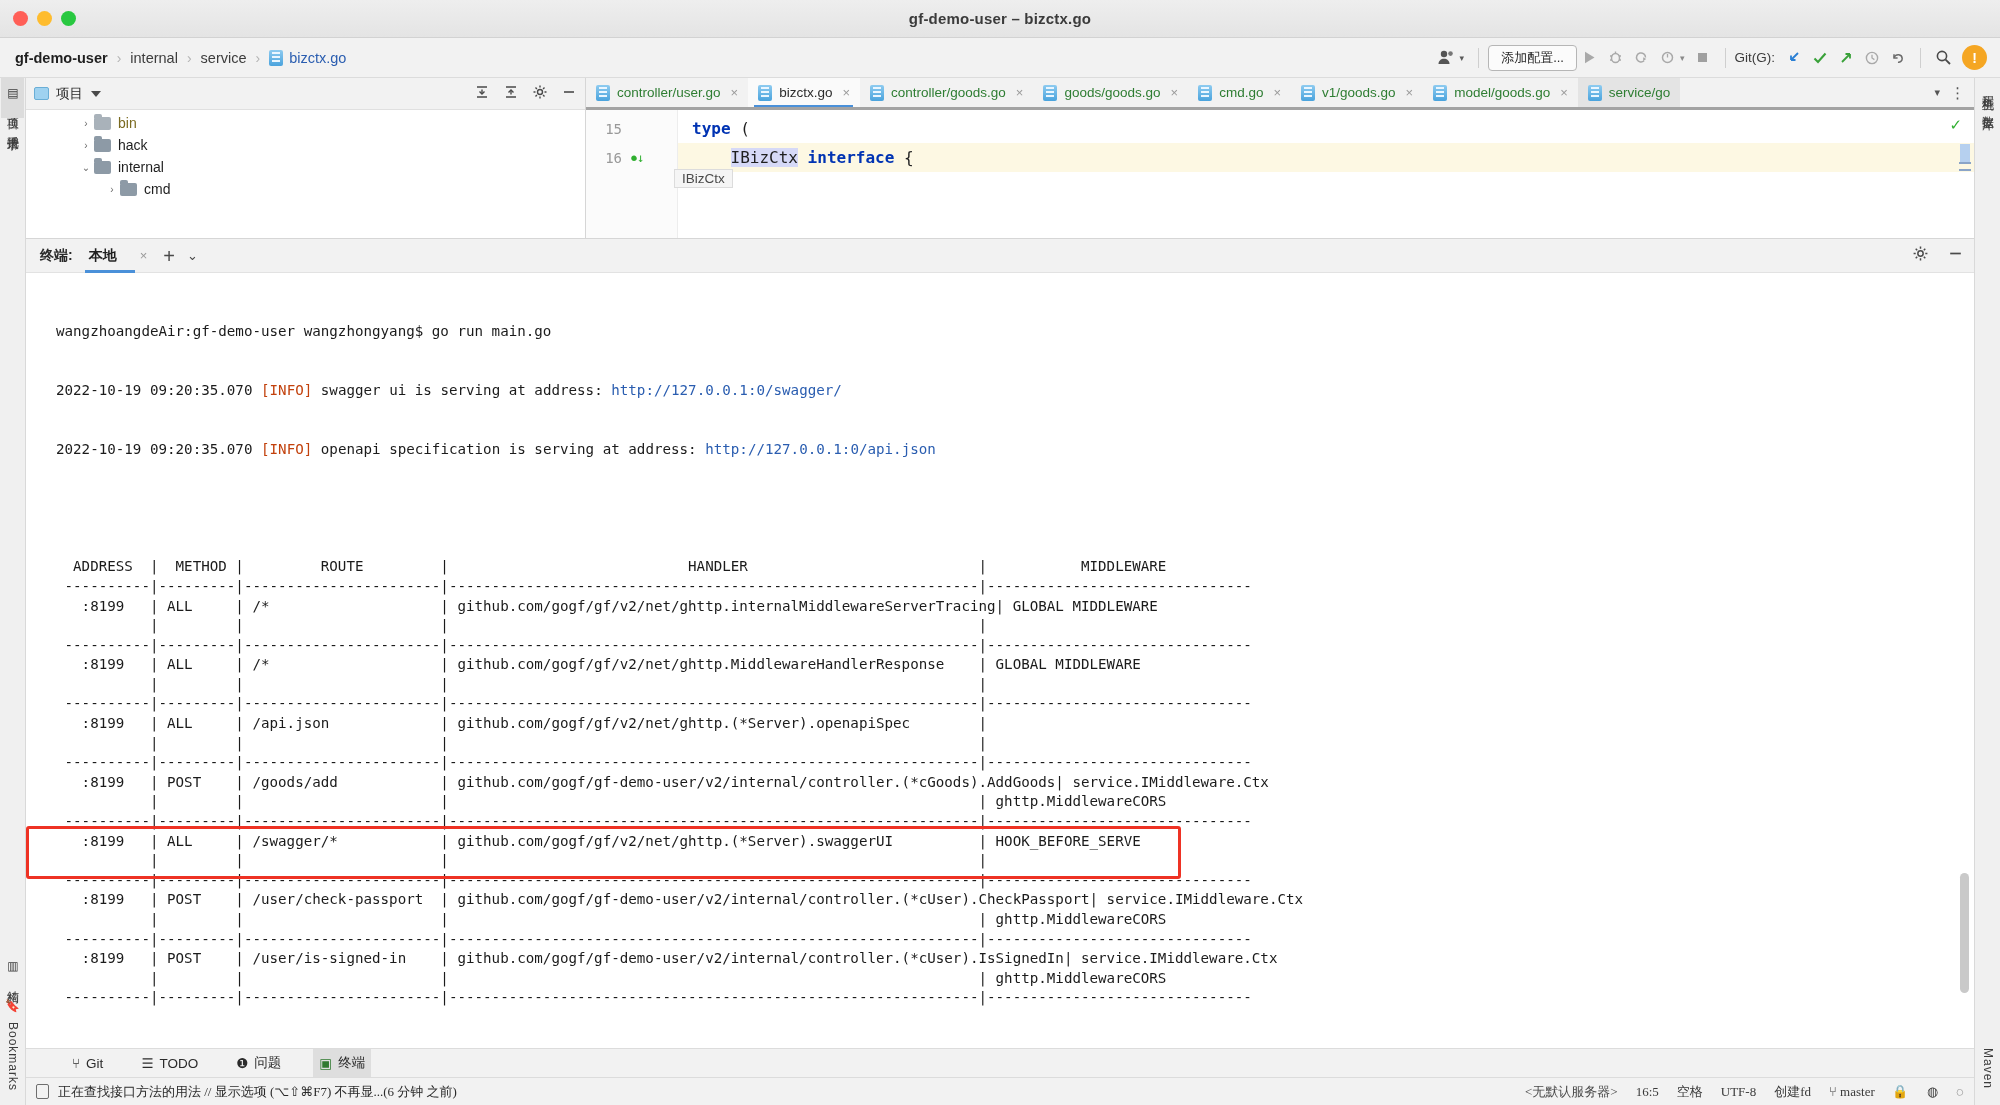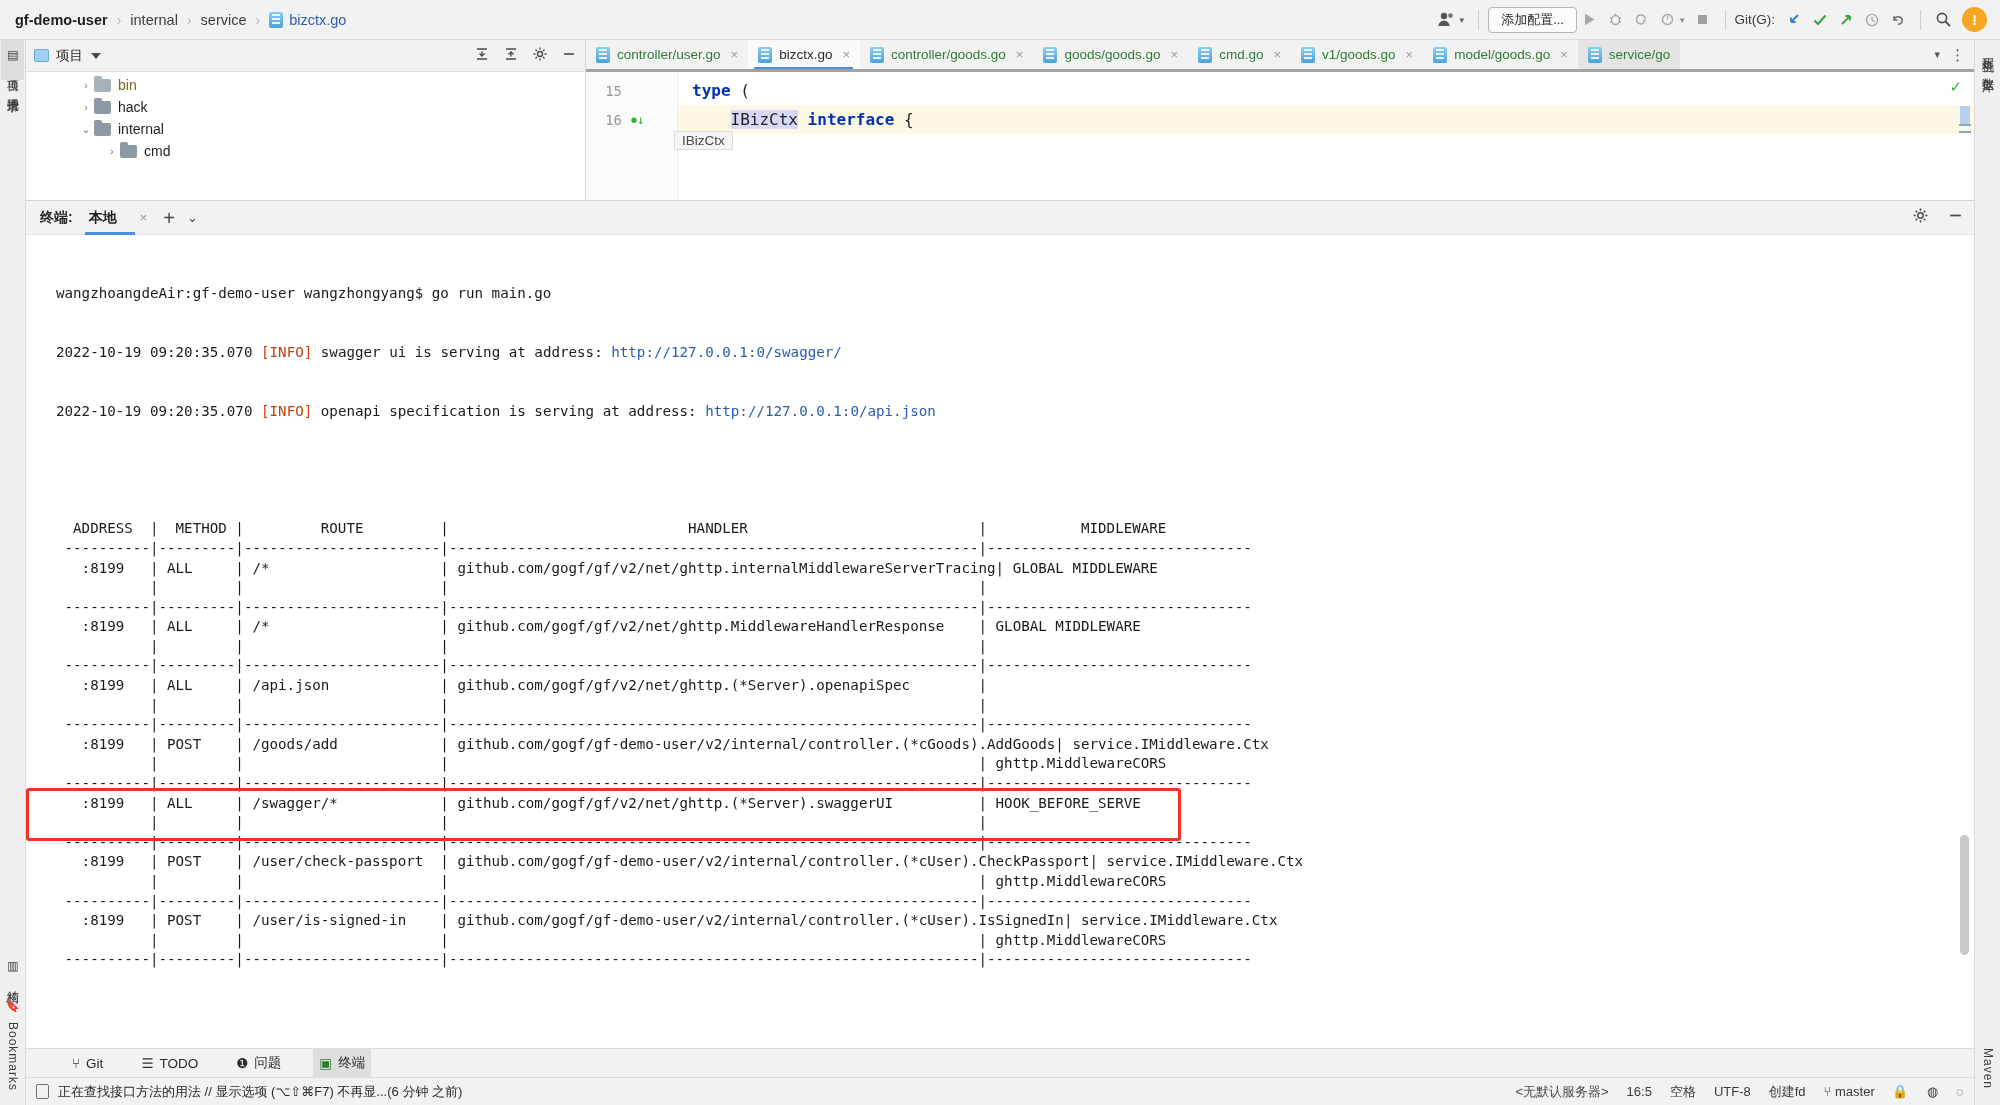--- a/index.html
+++ b/index.html
@@ -189,32 +189,40 @@
   
   .toolwin {
     height: 29px; flex: 0 0 29px; display: flex; align-items: center; gap: 26px;
     background: #f2f2f2; border-top: 1px solid #dcdcdc; padding-left: 40px; font-size: 13.5px; color: #2b2b2b;
   }
   .twitem { display: flex; align-items: center; gap: 6px; height: 29px; padding: 0 6px;}
   .twitem.active { background: #dedede; }
   .statusbar {
     height: 28px; flex: 0 0 28px; display: flex; align-items: center;
     background: #f2f2f2; border-top: 1px solid #dcdcdc; padding: 0 10px 0 10px;
-    font-size: 13px; color: #2b2b2b;
+    font-size: 13px; color: #2b2b2b; font-family: Liberation Serif, serif;
   }
   .sb-left { display:flex; align-items:center; gap: 9px; }
   .sb-right { margin-left: auto; display: flex; align-items: center; gap: 18px; color: #3a3a3a;}
   .doc-ico { width: 13px; height: 15px; border: 1.5px solid #6e6e6e; border-radius: 2px;}
   .sb-dim { color: #4a4a4a; }
 </style>
 </head>
 <body>
 
 <div class="app">
 
+  <div class="titlebar">
+    <div class="traffic">
+      <div class="tl red"></div>
+      <div class="tl yellow"></div>
+      <div class="tl green"></div>
+    </div>
+    <div class="win-title">gf-demo-user – bizctx.go</div>
+  </div>
 
   <div class="navbar">
     <div class="breadcrumb">
       <span class="crumb bold">gf-demo-user</span>
       <span class="crumb-sep">›</span>
       <span class="crumb">internal</span>
       <span class="crumb-sep">›</span>
       <span class="crumb">service</span>
       <span class="crumb-sep">›</span>
       <span class="crumb file">

